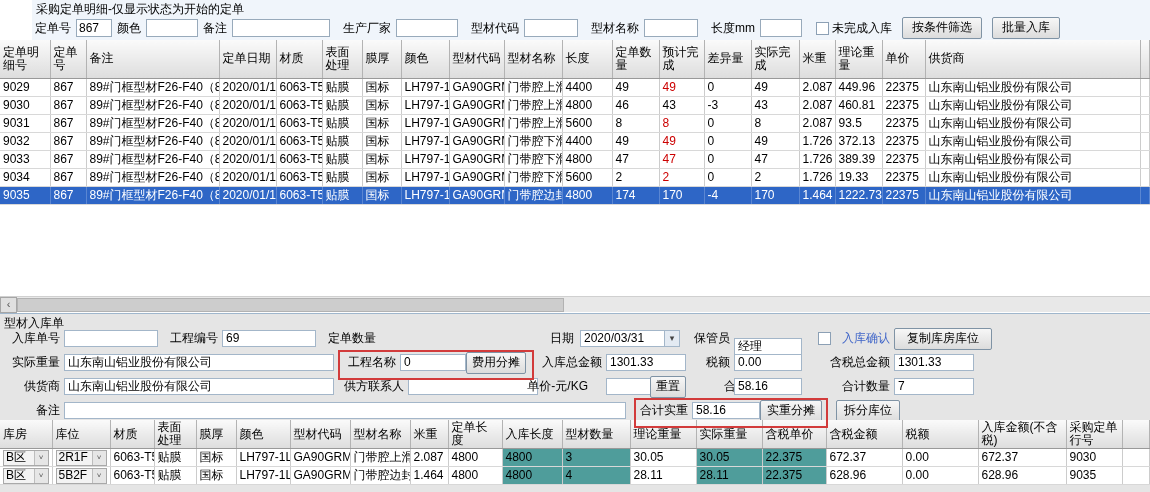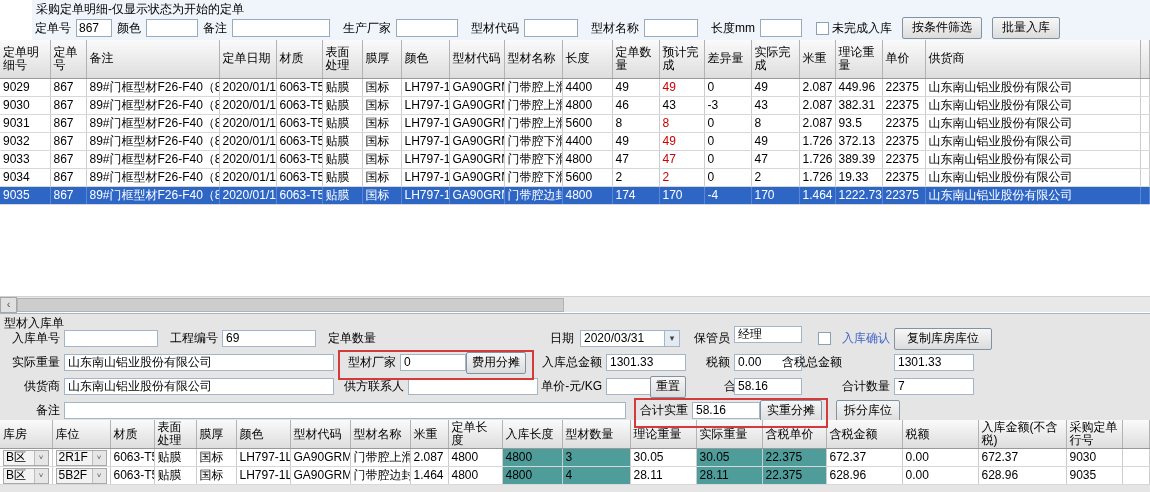--- a/index.html
+++ b/index.html
@@ -165,21 +165,21 @@
             <td>国标</td>
             <td>LH797-1LL0</td>
             <td>GA90GRM03</td>
             <td>门带腔上滑</td>
             <td>4800</td>
             <td>46</td>
             <td>43</td>
             <td>-3</td>
             <td>43</td>
             <td>2.087</td>
-            <td>382.31</td>
+            <td>460.81</td>
             <td>22375</td>
             <td>山东南山铝业股份有限公司</td>
             <td></td>
           </tr>
           <tr>
             <td>9031</td>
             <td>867</td>
             <td>89#门框型材F26-F40（866+867）</td>
             <td>2020/01/13</td>
             <td>6063-T5</td>
@@ -302,42 +302,42 @@
     <div class="ffield" style="left:64px;top:16px;width:86px"></div>
     <div class="flabel" style="left:162px;top:16px;width:56px">工程编号</div>
     <div class="ffield" style="left:222px;top:16px;width:86px">69</div>
     <div class="flabel" style="left:320px;top:16px;width:56px">定单数量</div>
     <div class="flabel" style="left:546px;top:16px;width:28px">日期</div>
     <div class="ffield" style="left:580px;top:16px;width:92px">
       <span>2020/03/31</span>
       <span class="dd">▾</span>
     </div>
     <div class="flabel" style="left:686px;top:16px;width:44px">保管员</div>
-    <div class="ffield" style="left:734px;top:12px;width:60px">经理</div>
+    <div class="ffield" style="left:734px;top:24px;width:60px">经理</div>
     <span class="chkbox" style="position:absolute;left:818px;top:18px"></span>
     <div class="flabel blue-lbl" style="left:834px;top:16px;width:56px;text-align:right">入库确认</div>
     <div class="fbtn" style="left:894px;top:14px;width:96px">复制库房库位</div>
 
     <div class="flabel" style="left:2px;top:40px;width:58px">实际重量</div>
     <div class="ffield" style="left:64px;top:40px;width:262px">山东南山铝业股份有限公司</div>
-    <div class="flabel" style="left:344px;top:40px;width:52px">型材厂家</div>
+    <div class="flabel" style="left:344px;top:40px;width:52px">工程名称</div>
     <div class="ffield" style="left:400px;top:40px;width:58px">0</div>
     <div class="fbtn" style="left:466px;top:38px;width:58px">费用分摊</div>
     <div class="flabel" style="left:536px;top:40px;width:66px">入库总金额</div>
     <div class="ffield" style="left:606px;top:40px;width:72px">1301.33</div>
     <div class="flabel" style="left:692px;top:40px;width:38px">税额</div>
     <div class="ffield" style="left:734px;top:40px;width:60px">0.00</div>
-    <div class="flabel" style="left:768px;top:40px;width:74px">含税总金额</div>
+    <div class="flabel" style="left:816px;top:40px;width:74px">含税总金额</div>
     <div class="ffield" style="left:894px;top:40px;width:72px">1301.33</div>
 
     <div class="flabel" style="left:2px;top:64px;width:58px">供货商</div>
     <div class="ffield" style="left:64px;top:64px;width:262px">山东南山铝业股份有限公司</div>
     <div class="flabel" style="left:338px;top:64px;width:66px">供方联系人</div>
     <div class="ffield" style="left:408px;top:64px;width:122px"></div>
-    <div class="flabel" style="left:534px;top:64px;width:68px">单价-元/KG</div>
+    <div class="flabel" style="left:520px;top:64px;width:68px">单价-元/KG</div>
     <div class="ffield" style="left:606px;top:64px;width:38px"></div>
     <div class="fbtn" style="left:650px;top:62px;width:34px">重置</div>
     <div class="flabel" style="left:724px;top:64px;width:46px">合计理重</div>
     <div class="ffield" style="left:734px;top:64px;width:60px">58.16</div>
     <div class="flabel" style="left:836px;top:64px;width:54px">合计数量</div>
     <div class="ffield" style="left:894px;top:64px;width:72px">7</div>
 
     <div class="flabel" style="left:24px;top:88px;width:36px">备注</div>
     <div class="ffield" style="left:64px;top:88px;width:554px"></div>
     <div class="flabel" style="left:640px;top:88px;width:48px">合计实重</div>

